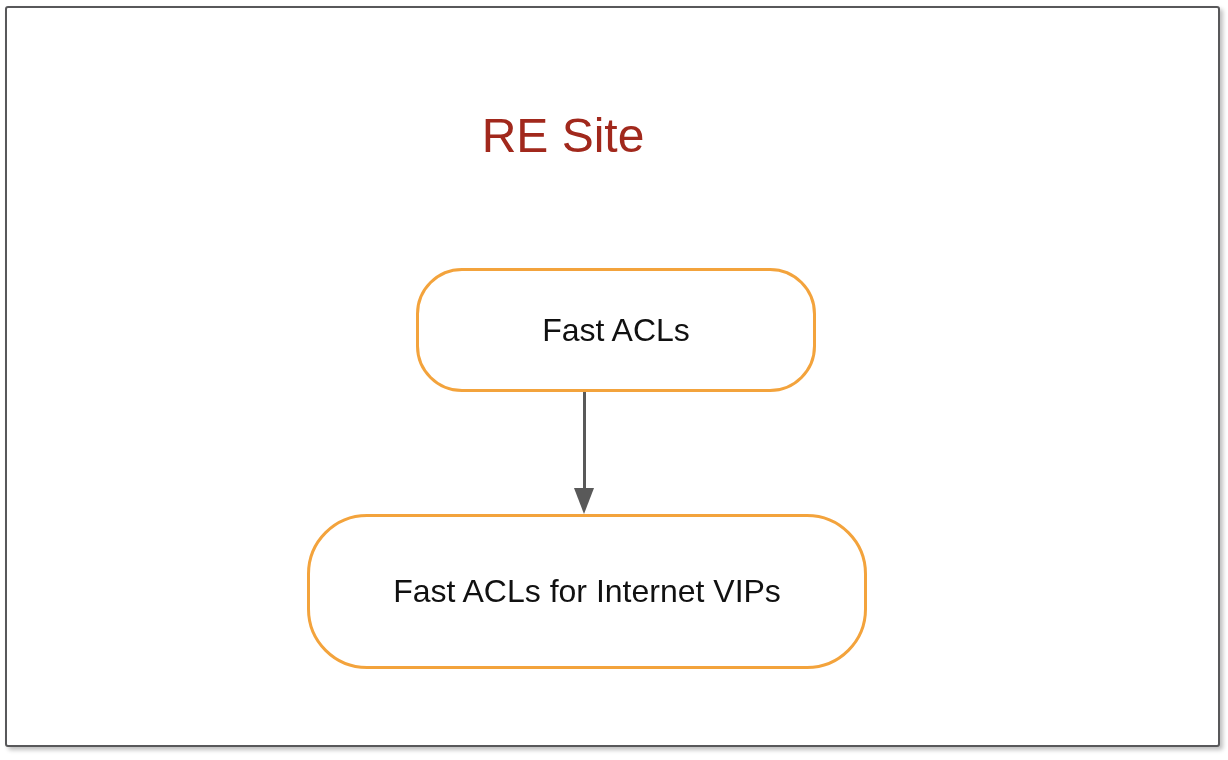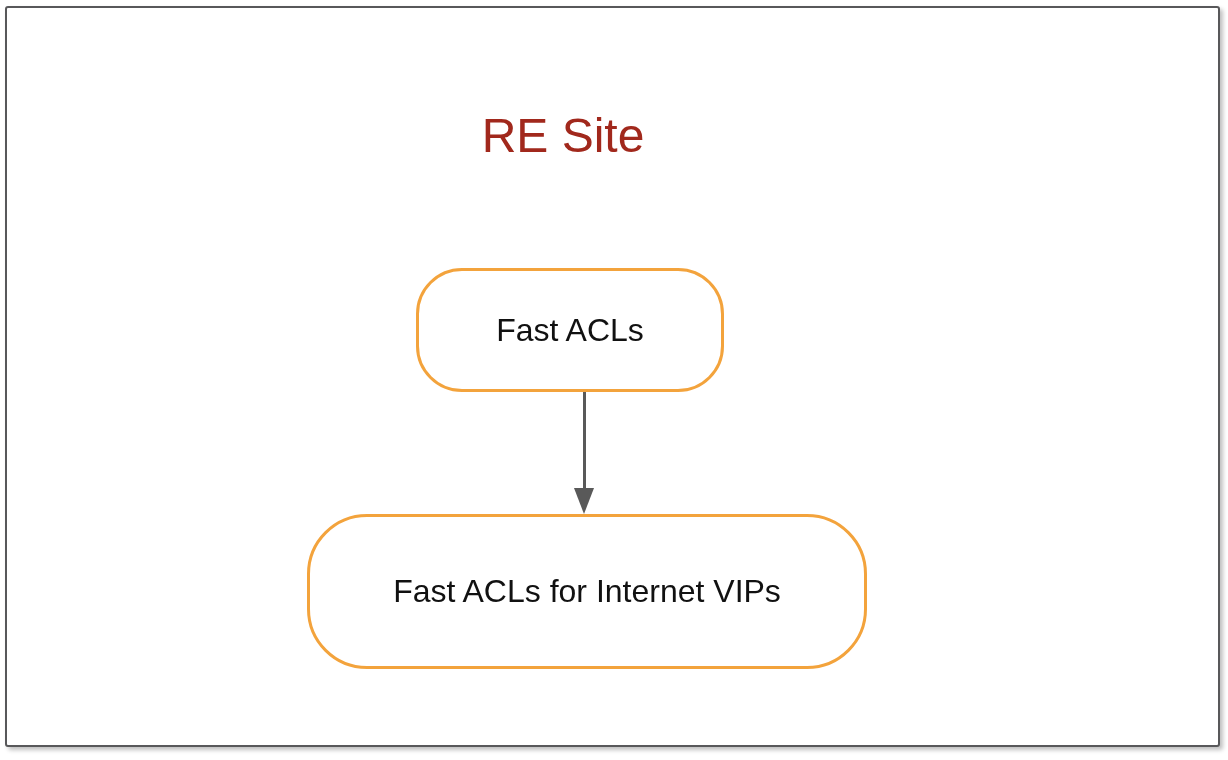--- a/index.html
+++ b/index.html
@@ -51,21 +51,21 @@
     border:3px solid var(--node-border,#F3A33C);
     display:flex;
     align-items:center;
     justify-content:center;
     color:var(--node-text,#111111);
     font-size:32px;
     white-space:nowrap;
   }
   .node-top{
     left:409px;top:260px;
-    width:308px;height:124px;
+    width:400px;height:124px;
     border-radius:46px;
     justify-content:center;
   }
   .node-bottom{
     left:300px;top:506px;
     width:560px;height:155px;
     border-radius:60px;
   }
   .connector{
     position:absolute;

